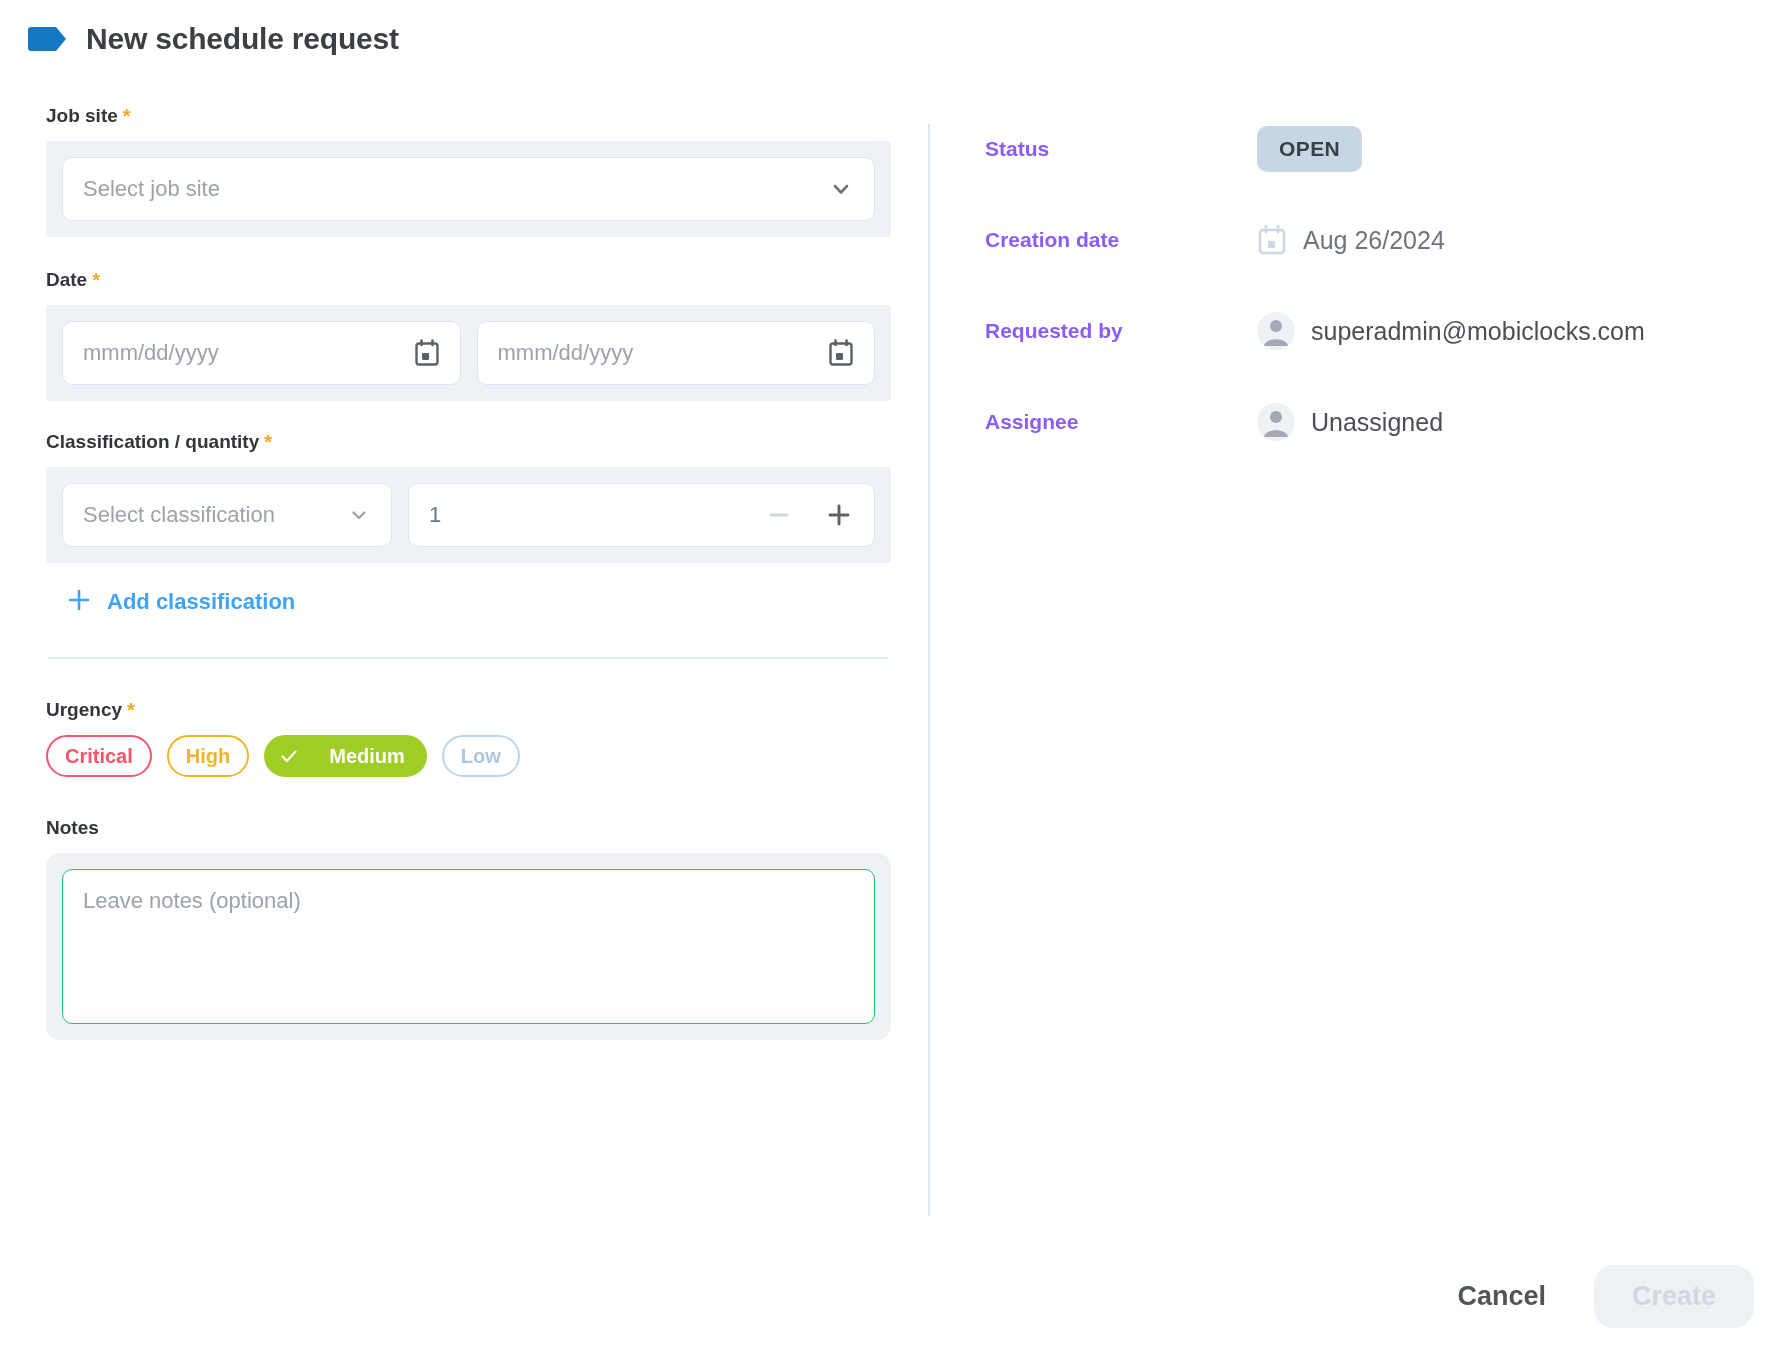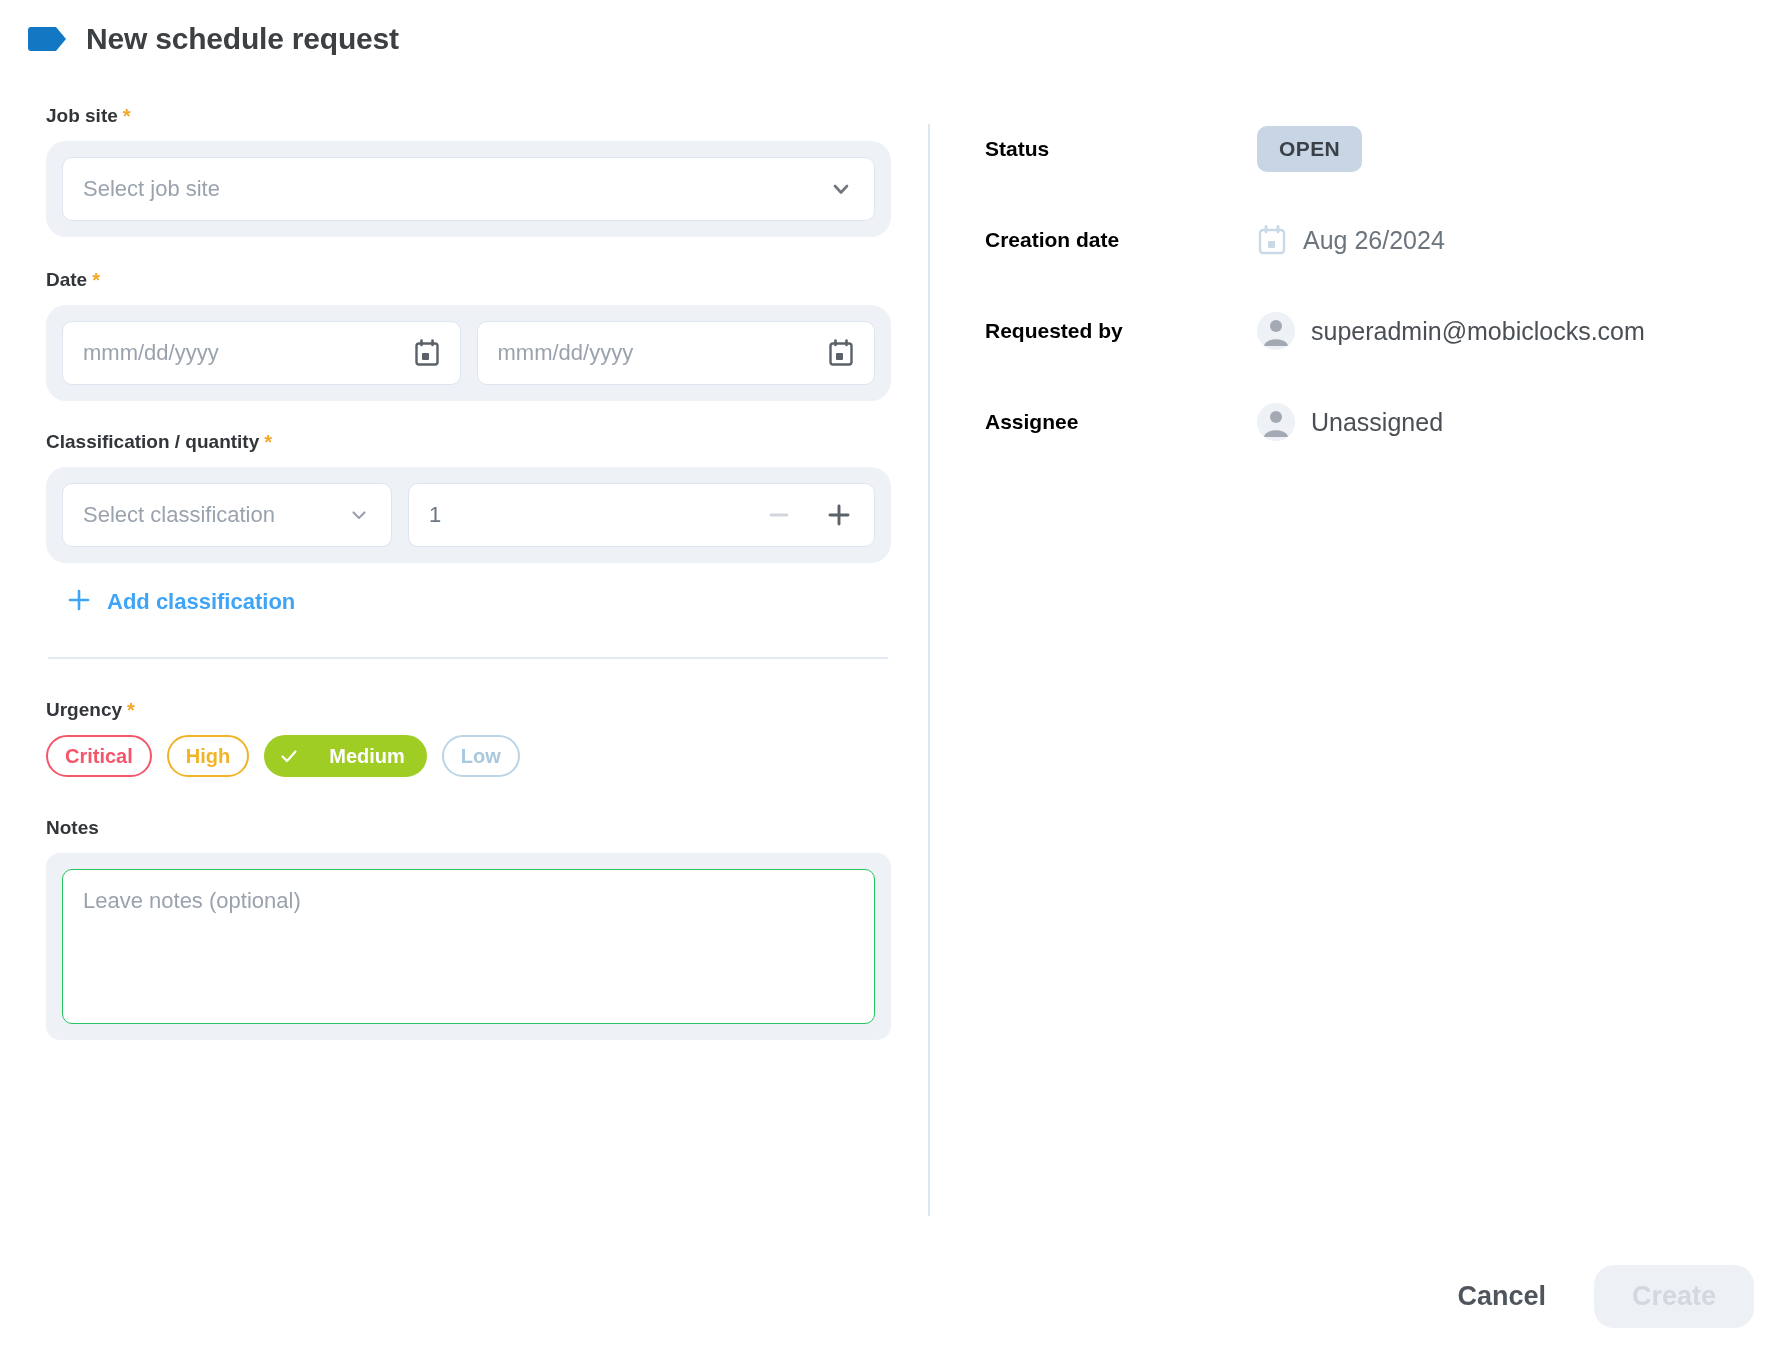--- a/index.html
+++ b/index.html
@@ -76,21 +76,21 @@
   .req-star {
     color: #f5a623;
     font-size: 20px;
     line-height: 1;
     position: relative;
     top: 1px;
   }
 
   .field-shell {
     background: #eef2f7;
-    border-radius: 20px;
+    border-radius: 2px;
     padding: 16px;
     display: flex;
     gap: 16px;
   }
 
   .input-box {
     background: #ffffff;
     border: 1px solid #dde6f0;
     border-radius: 10px;
     height: 64px;
@@ -205,21 +205,21 @@
     display: flex;
     align-items: center;
     min-height: 48px;
     margin-bottom: 43px;
   }
   .meta-label {
     width: 272px;
     flex: none;
     font-size: 21px;
     font-weight: 700;
-    color: #000000;
+    color: #8b5cf6;
   }
   .meta-value {
     display: flex;
     align-items: center;
     gap: 16px;
     font-size: 25px;
     color: #4a4f55;
   }
   .status-badge {
     background: #c7d5e4;

